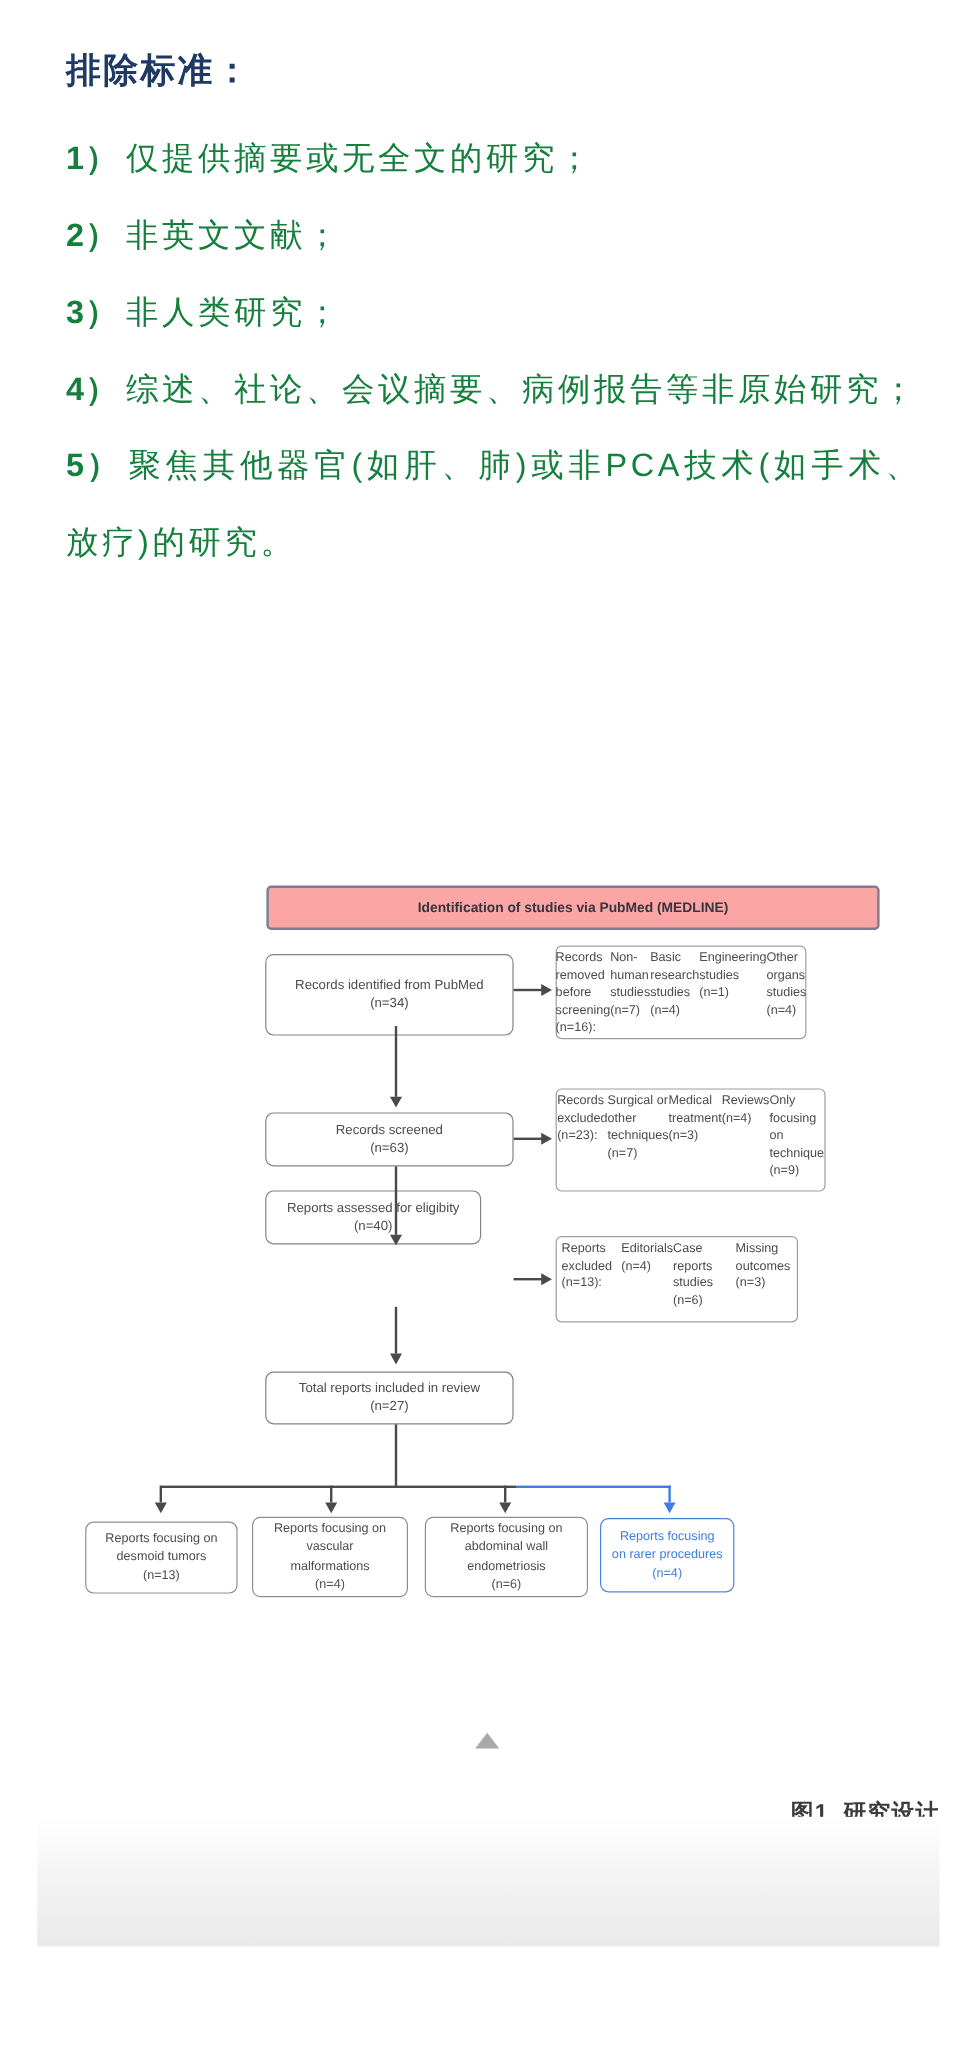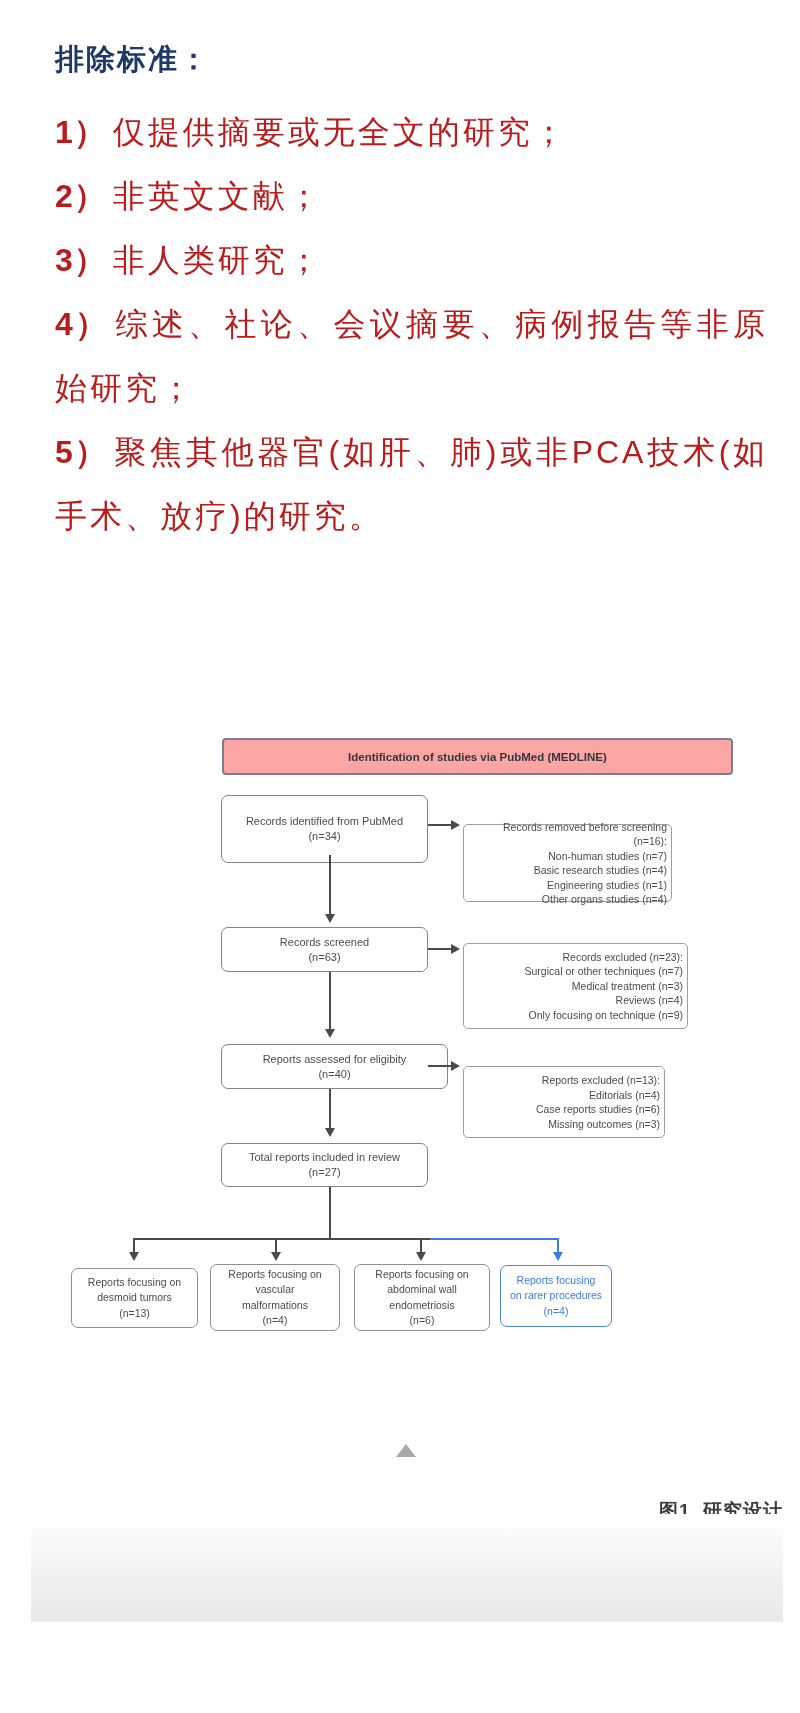--- a/index.html
+++ b/index.html
@@ -2,35 +2,35 @@
 <html><head>
 <meta charset="utf-8">
 <style>
   * { margin:0; padding:0; box-sizing:border-box; }
   body { background:#ffffff; font-family:"Liberation Sans", sans-serif; }
   .page { position:relative; width:800px; height:1713px; background:#ffffff; overflow:hidden; }
 
   
   .content { position:absolute; left:0; top:0; width:800px; padding:38px 32px 0 55px; }
   .content h1 { font-size:29px; line-height:42px; font-weight:bold; color:#1f3864; letter-spacing:2px; margin:0 0 20px 0; }
-  .content p { font-size:32px; line-height:64px; color:#b91c1c; letter-spacing:3px; text-align:justify; margin:0; }
+  .content p { font-size:27px; line-height:64px; color:#15803d; letter-spacing:3px; text-align:justify; margin:0; }
   .content p .num { font-weight:bold; margin-right:6px; letter-spacing:1px; }
 
   
   .fc { position:absolute; left:0; top:0; width:800px; height:1713px; pointer-events:none; }
   .tbox { position:absolute; left:222px; top:738px; width:511px; height:37px;
           background:#fca5a5; border:2px solid #7c7d93; border-radius:4px;
           display:flex; align-items:center; justify-content:center;
           font-size:11.5px; font-weight:bold; color:#35353f; }
   .fbox { position:absolute; background:#ffffff; border:1.5px solid #838383; border-radius:7px;
           display:flex; flex-direction:column; justify-content:center; text-align:center;
           font-size:11px; line-height:15px; color:#4b4c50; padding:2px 6px; }
   .sbox { position:absolute; background:#ffffff; border:1px solid #9e9e9e; border-radius:5px;
-          display:flex; flex-direction:column; justify-content:center; text-align:right;
-          font-size:10.5px; line-height:14.5px; color:#4b4c50; padding:2px 4px;margin-top:36px; }
+          display:flex; flex-direction:row; justify-content:center; text-align:left;
+          font-size:10.5px; line-height:14.5px; color:#4b4c50; padding:2px 4px; }
   .bbox { position:absolute; background:#ffffff; border:1.4px solid #8f8f8f; border-radius:7px;
           display:flex; flex-direction:column; justify-content:center; text-align:center;
           font-size:10.5px; line-height:15.5px; color:#4b4c50; padding:2px 4px; }
   .bbox.blue { border-color:#4a86dd; color:#3c7de2; border-width:1.6px;text-align:center; }
 
   .ln { position:absolute; background:#4a4a4a; }
   .ln.blue { background:#3d7ee0; }
   .head-right { position:absolute; width:0; height:0;
                 border-top:5px solid transparent; border-bottom:5px solid transparent;
                 border-left:9px solid #4a4a4a; }
@@ -69,21 +69,21 @@
     </div>
 
     <div class="fbox" style="left:221px;top:795px;width:207px;height:68px">
         <div>Records identified from PubMed</div>
         <div>(n=34)</div>
       </div>
     <div class="fbox" style="left:221px;top:927px;width:207px;height:45px">
         <div>Records screened</div>
         <div>(n=63)</div>
       </div>
-    <div class="fbox" style="left:221px;top:1044px;width:227px;height:45px">
+    <div class="fbox" style="left:221px;top:992px;width:180px;height:45px">
         <div>Reports assessed for eligibity</div>
         <div>(n=40)</div>
       </div>
     <div class="fbox" style="left:221px;top:1143px;width:207px;height:44px">
         <div>Total reports included in review</div>
         <div>(n=27)</div>
       </div>
 
     <div class="sbox" style="left:463px;top:788px;width:209px;height:78px">
         <div>Records removed before screening (n=16):</div>

